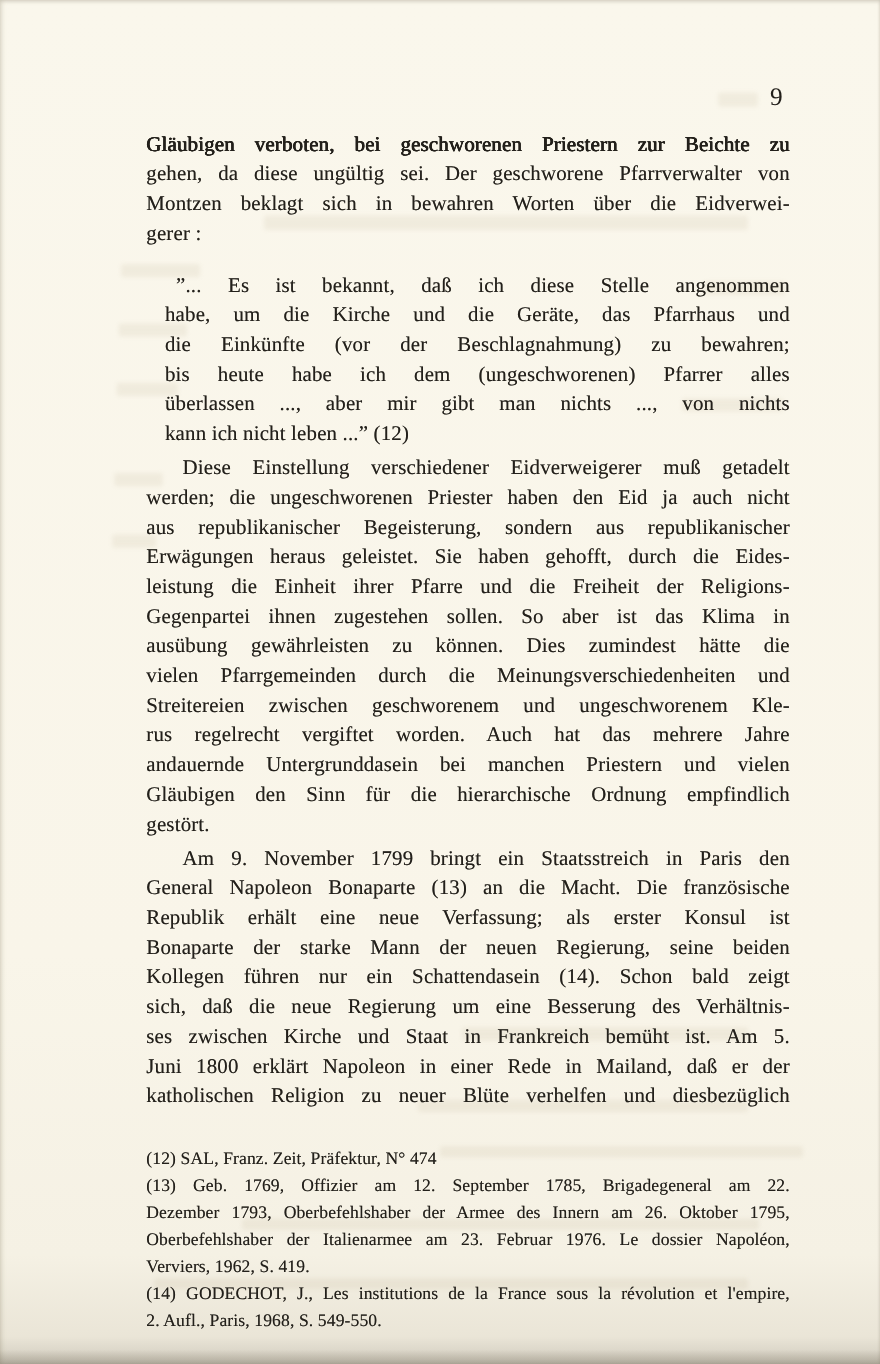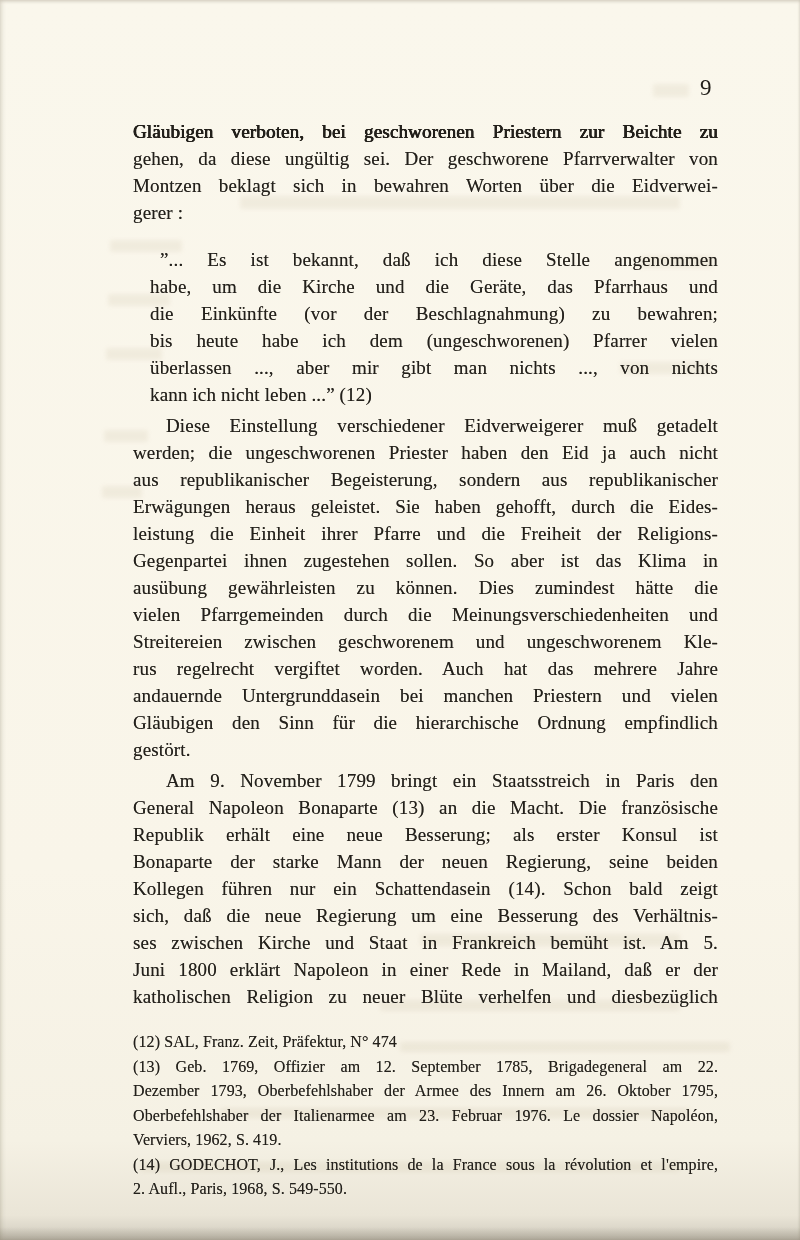--- a/index.html
+++ b/index.html
@@ -68,21 +68,21 @@
   .p1 .line:first-child {
     text-shadow: 0.4px 0 0 currentColor, -0.25px 0 0 currentColor, 0 0 0.35px currentColor;
   }
   .quote {
     margin-top: 5px;
     margin-left: 17px;
   }
   .quote .line:first-child { text-indent: 10px; margin-top: 20px; }
   .p2 { margin-top: 4px; }
   .p3 { margin-top: 4px; }
-  .footnotes { margin-top: 20px; }
+  .footnotes { margin-top: 32px; }
   .fn {
     font-size: 16px;
     line-height: 24.5px;
     letter-spacing: 0.1px;
     margin: 0;
   }
 </style>
 </head>
 <body>
 
@@ -111,21 +111,21 @@
         <div class="line">Gläubigen verboten, bei geschworenen Priestern zur Beichte zu</div>
         <div class="line">gehen, da diese ungültig sei. Der geschworene Pfarrverwalter von</div>
         <div class="line">Montzen beklagt sich in bewahren Worten über die Eidverwei-</div>
         <div class="line">gerer :</div>
       </div>
 
     <div class="para quote">
         <div class="line">”... Es ist bekannt, daß ich diese Stelle angenommen</div>
         <div class="line">habe, um die Kirche und die Geräte, das Pfarrhaus und</div>
         <div class="line">die Einkünfte (vor der Beschlagnahmung) zu bewahren;</div>
-        <div class="line">bis heute habe ich dem (ungeschworenen) Pfarrer vielen</div>
+        <div class="line">bis heute habe ich dem (ungeschworenen) Pfarrer alles</div>
         <div class="line">überlassen ..., aber mir gibt man nichts ..., von nichts</div>
         <div class="line">kann ich nicht leben ...” (12)</div>
       </div>
 
     <div class="para indent p2">
         <div class="line">Diese Einstellung verschiedener Eidverweigerer muß getadelt</div>
         <div class="line">werden; die ungeschworenen Priester haben den Eid ja auch nicht</div>
         <div class="line">aus republikanischer Begeisterung, sondern aus republikanischer</div>
         <div class="line">Erwägungen heraus geleistet. Sie haben gehofft, durch die Eides-</div>
         <div class="line">leistung die Einheit ihrer Pfarre und die Freiheit der Religions-</div>
@@ -135,21 +135,21 @@
         <div class="line">Streitereien zwischen geschworenem und ungeschworenem Kle-</div>
         <div class="line">rus regelrecht vergiftet worden. Auch hat das mehrere Jahre</div>
         <div class="line">andauernde Untergrunddasein bei manchen Priestern und vielen</div>
         <div class="line">Gläubigen den Sinn für die hierarchische Ordnung empfindlich</div>
         <div class="line">gestört.</div>
       </div>
 
     <div class="para indent cont p3">
         <div class="line">Am 9. November 1799 bringt ein Staatsstreich in Paris den</div>
         <div class="line">General Napoleon Bonaparte (13) an die Macht. Die französische</div>
-        <div class="line">Republik erhält eine neue Besserung; als erster Konsul ist</div>
+        <div class="line">Republik erhält eine neue Verfassung; als erster Konsul ist</div>
         <div class="line">Bonaparte der starke Mann der neuen Regierung, seine beiden</div>
         <div class="line">Kollegen führen nur ein Schattendasein (14). Schon bald zeigt</div>
         <div class="line">sich, daß die neue Regierung um eine Besserung des Verhältnis-</div>
         <div class="line">ses zwischen Kirche und Staat in Frankreich bemüht ist. Am 5.</div>
         <div class="line">Juni 1800 erklärt Napoleon in einer Rede in Mailand, daß er der</div>
         <div class="line">katholischen Religion zu neuer Blüte verhelfen und diesbezüglich</div>
       </div>
 
     <div class="footnotes">
       <div class="para fn">

